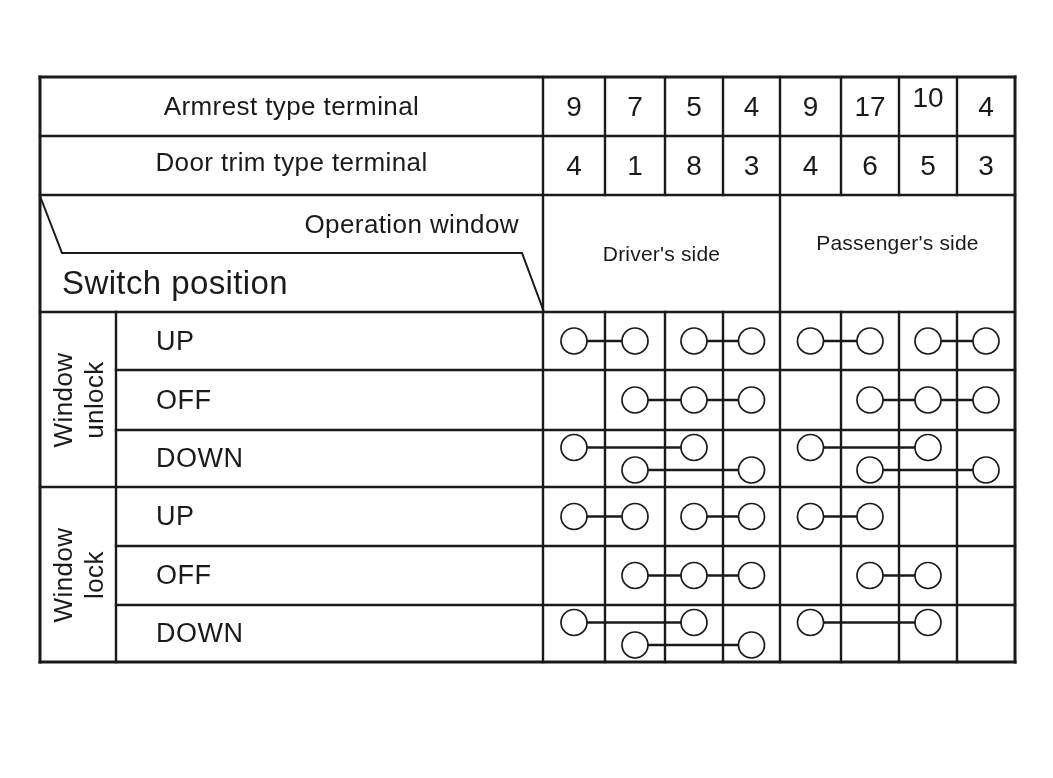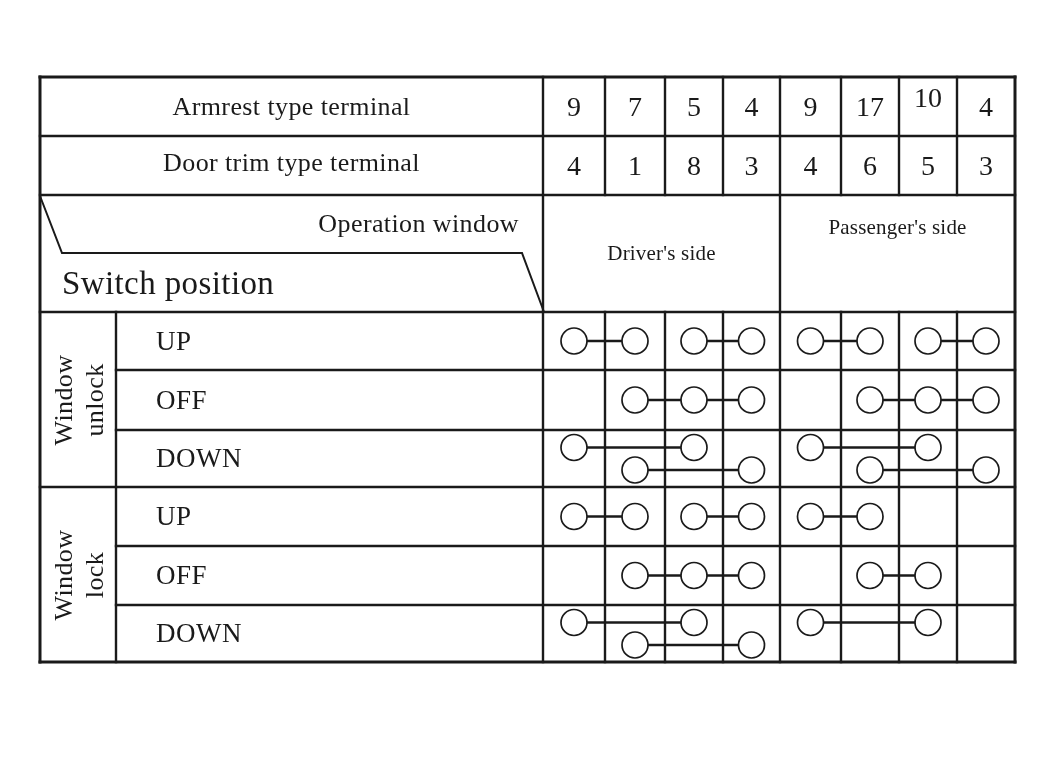--- a/index.html
+++ b/index.html
@@ -1,21 +1,21 @@
 <!DOCTYPE html>
 <html><head>
 <meta charset="utf-8">
 <style>
   html, body { margin: 0; padding: 0; background: #ffffff; }
   .page {
     position: relative;
     width: 1053px;
     height: 778px;
     background: #ffffff;
-    font-family: Liberation Serif, serif;
+    font-family: Liberation Sans, sans-serif;
     color: #1a1a1a;
     overflow: hidden;
   }
   svg.grid { position: absolute; left: 0; top: 0; }
   .gridline { stroke: #1a1a1a; stroke-width: 2.4; stroke-linecap: square; }
   .outerline { stroke: #1a1a1a; stroke-width: 3; stroke-linecap: square; }
   .diag { fill: none; stroke: #1a1a1a; stroke-width: 2; }
   .connector { stroke: #1a1a1a; stroke-width: 2.6; }
   .terminal-circle { fill: #ffffff; stroke: #1a1a1a; stroke-width: 1.7; }
 
@@ -172,21 +172,21 @@
   <div class="cell num" style="left:723px; top:136px; width:57px; height:59px">3</div>
   <div class="cell num" style="left:780px; top:136px; width:61px; height:59px">4</div>
   <div class="cell num" style="left:841px; top:136px; width:58px; height:59px">6</div>
   <div class="cell num" style="left:899px; top:136px; width:58px; height:59px">5</div>
   <div class="cell num" style="left:957px; top:136px; width:58px; height:59px">3</div>
 
   <div class="cell corner-top" style="left:40px; top:196px; width:483px; height:56px">Operation window</div>
   <div class="cell corner-bottom" style="left:62px; top:255px; width:420px; height:56px">Switch position</div>
 
   <div class="cell side" style="left:543px; top:195px; width:237px; height:117px">Driver's side</div>
-  <div class="cell side" style="left:780px; top:179px; width:235px; height:96px">Passenger's side</div>
+  <div class="cell side" style="left:780px; top:195px; width:235px; height:96px">Passenger's side</div>
 
   <div class="rot-wrap" style="left:40px; top:312px; width:76px; height:175px">
     <div class="rot" style="width:175px; height:76px; left:-49.5px; top:49.5px">
       <span>Window</span>
       <span>unlock</span>
     </div>
   </div>
   <div class="rot-wrap" style="left:40px; top:487px; width:76px; height:175px">
     <div class="rot" style="width:175px; height:76px; left:-49.5px; top:49.5px">
       <span>Window</span>

